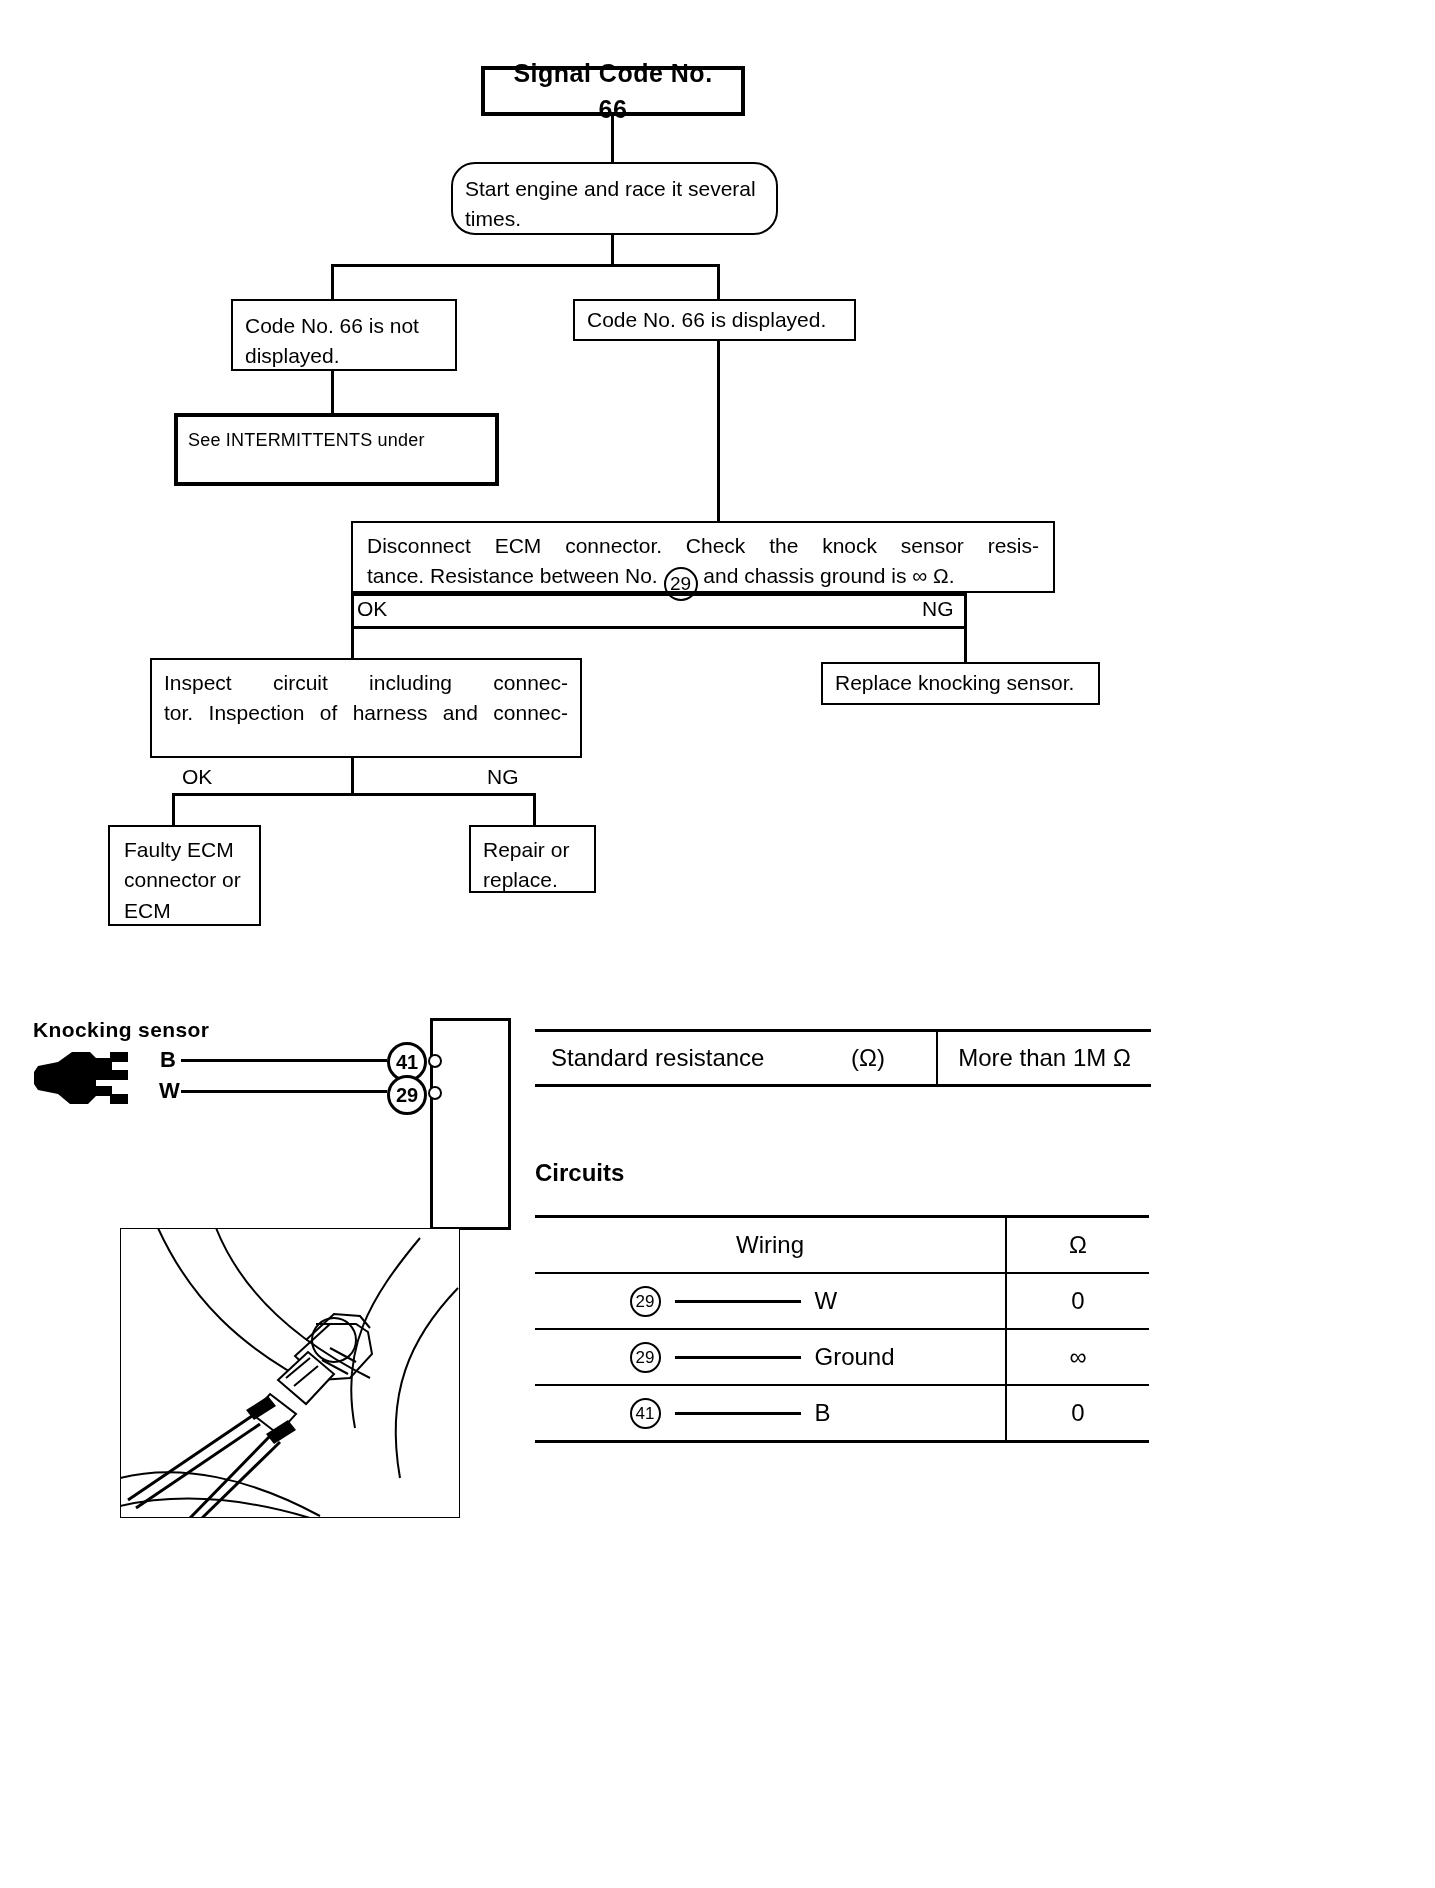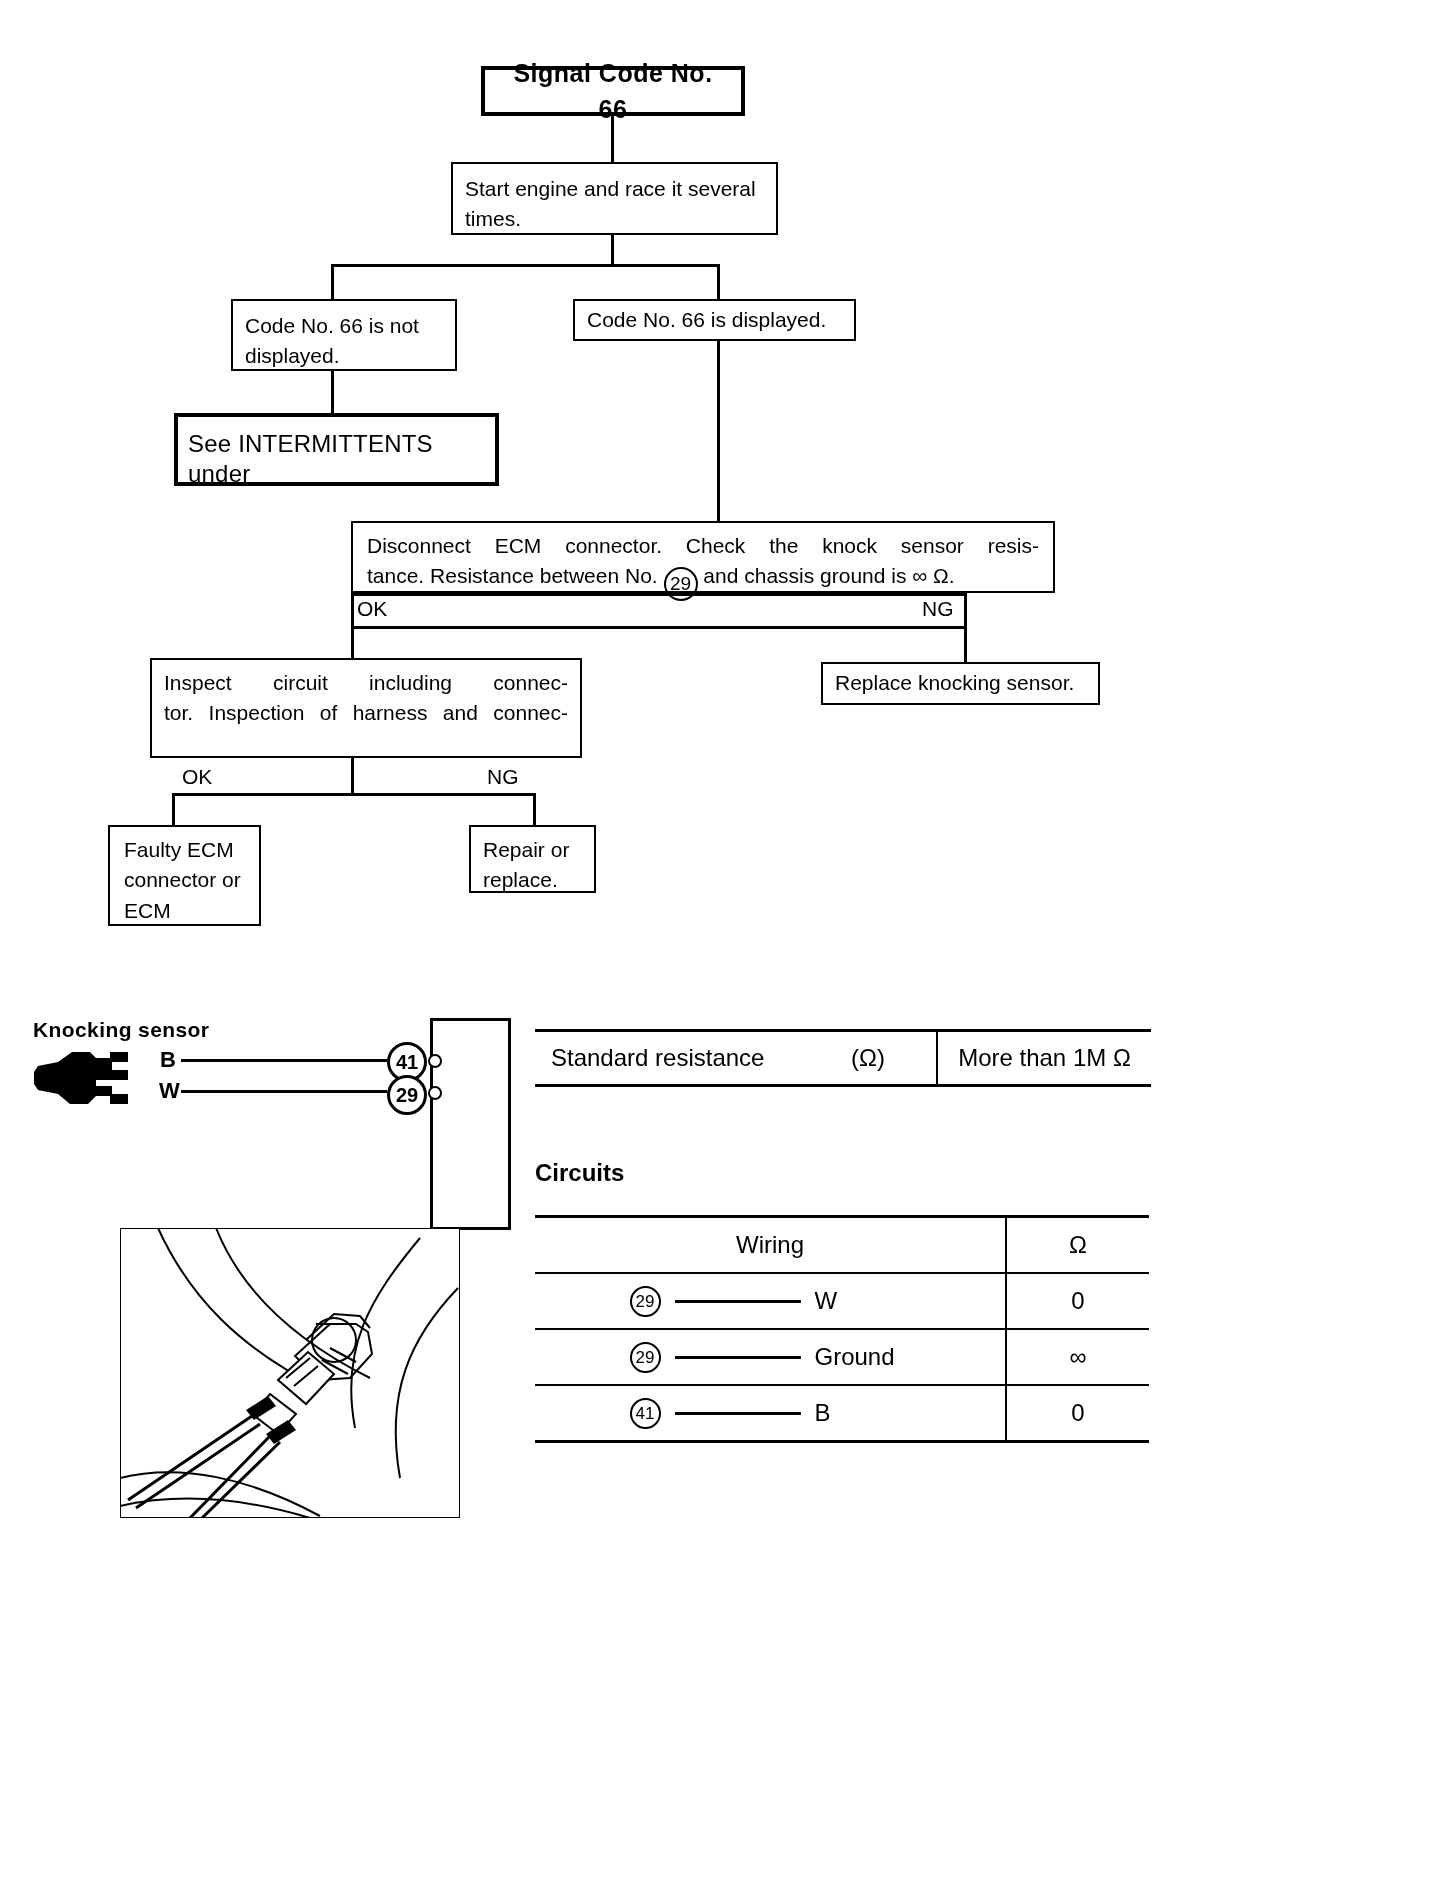--- a/index.html
+++ b/index.html
@@ -26,21 +26,21 @@
     padding:12px;
   }
 
   
   .vline{position:absolute;background:#000;width:3px;}
   .hline{position:absolute;background:#000;height:3px;}
 
   .lbl{position:absolute;font-size:21px;line-height:1;}
 
   
-  .small{font-size:24px;line-height:1.25;letter-spacing:.2px;}
+  .small{font-size:18px;line-height:1.25;letter-spacing:.2px;}
 
   
   .pin{
     display:inline-flex;align-items:center;justify-content:center;
     width:30px;height:30px;border:2px solid #000;border-radius:50%;
     font-size:19px;line-height:1;vertical-align:-7px;
     font-family:"Liberation Sans",sans-serif;
   }
   .pin.sm{width:27px;height:27px;font-size:17px;vertical-align:-6px;}
 
@@ -77,21 +77,21 @@
 </style>
 </head>
 <body>
 
 <div class="box bold title" style="left:481px;top:66px;width:264px;height:50px;">
   <span>Signal Code No. 66</span>
 </div>
 
 <div class="vline" style="left:611px;top:116px;height:46px;"></div>
 
-<div class="box" style="left:451px;top:162px;width:327px;height:73px;">
+<div class="box" style="left:451px;top:162px;width:327px;height:73px;border-radius:24px;">
   <span>Start engine and race it several times.</span>
 </div>
 
 <div class="vline" style="left:611px;top:235px;height:29px;"></div>
 <div class="hline" style="left:331px;top:264px;width:389px;"></div>
 <div class="vline" style="left:331px;top:264px;height:35px;"></div>
 <div class="vline" style="left:717px;top:264px;height:35px;"></div>
 
 <div class="box" style="left:231px;top:299px;width:226px;height:72px;">
   <span>Code No. 66 is not displayed.</span>

